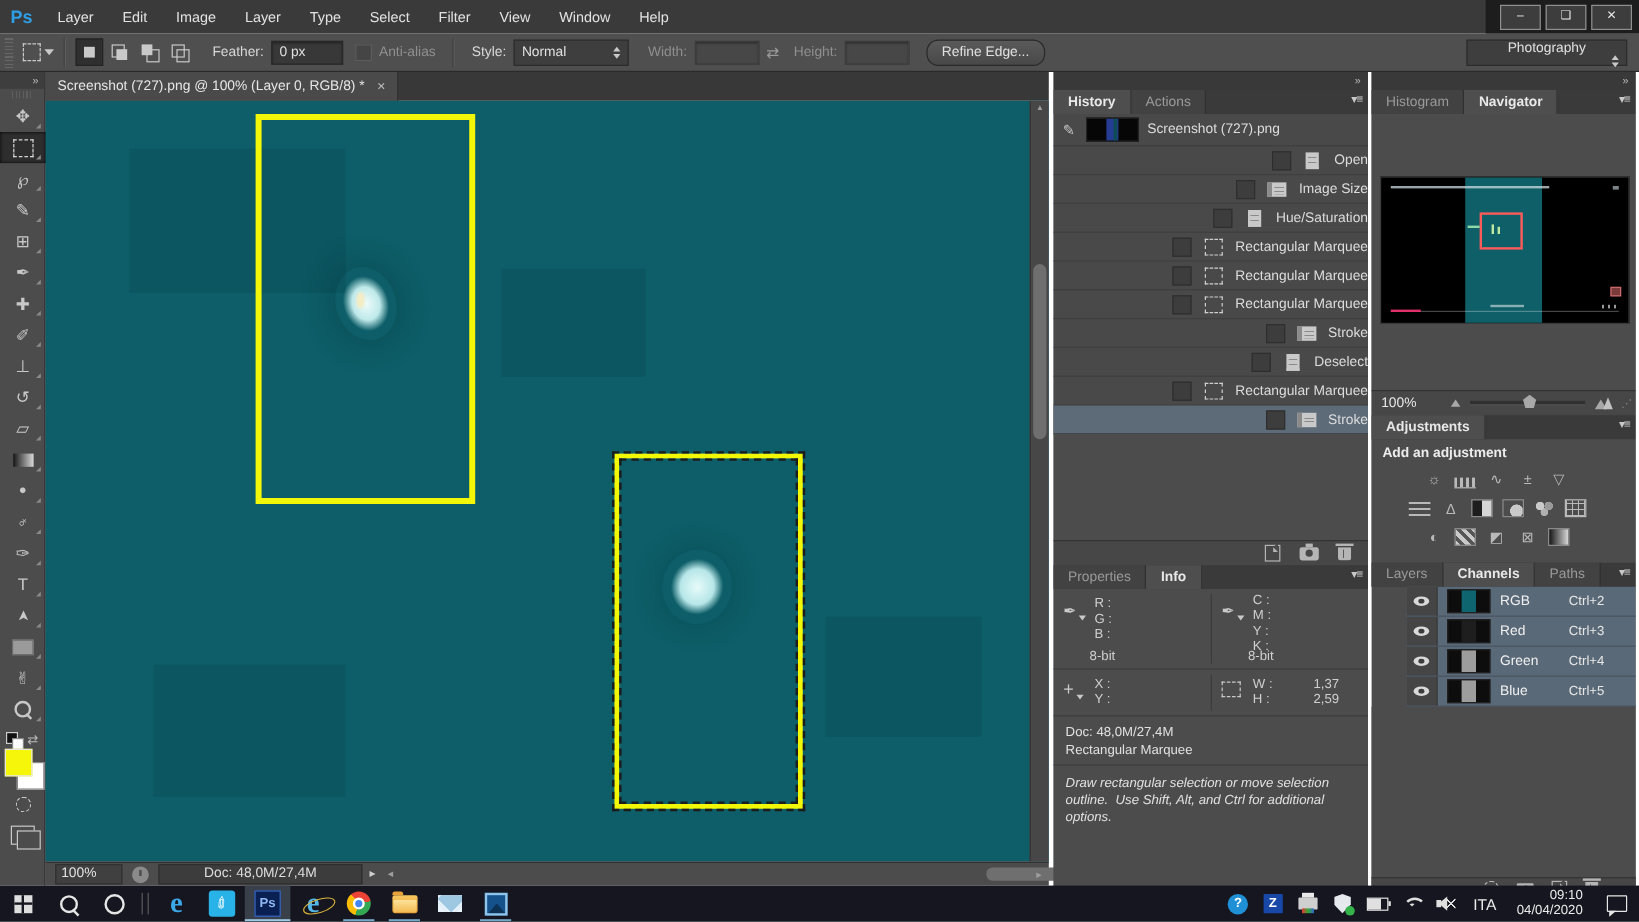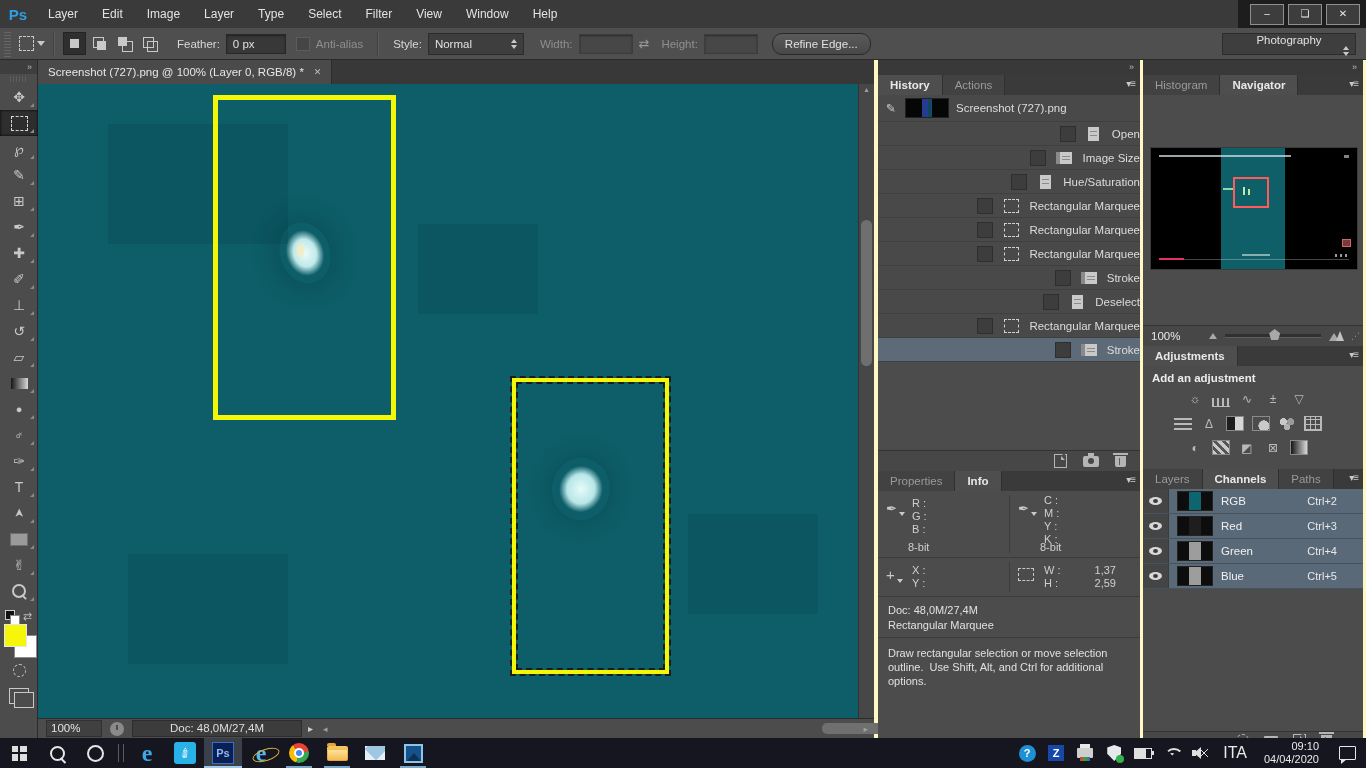--- a/index.html
+++ b/index.html
@@ -1,16 +1,16 @@
 <!DOCTYPE html>
 <html><head>
 <meta charset="utf-8">
 <style>
   html,body{margin:0;padding:0;background:#000;}
-  #app{position:relative;width:1366px;height:768px;overflow:hidden;background:#fef9c3;
+  #app{position:relative;width:1366px;height:768px;overflow:hidden;background:#ffffff;
        font-family:"Liberation Sans","DejaVu Sans",sans-serif;font-size:11.5px;color:#dcdcdc;
        -webkit-font-smoothing:antialiased;}
   .abs{position:absolute;}
   
   #menubar{left:0;top:0;width:1366px;height:28px;background:#3a3a3a;display:flex;align-items:center;}
   #pslogo{width:36px;text-align:center;font-weight:bold;font-size:15px;color:#2e9fe6;}
   .menu-item{padding:0 12px;height:28px;line-height:28px;color:#e2e2e2;font-size:12px;cursor:default;}
   #winbtns{position:absolute;right:0;top:0;height:28px;width:128px;background:#1d1d1d;display:flex;align-items:center;justify-content:flex-end;padding-right:6px;box-sizing:border-box;gap:4px;}
   .winbtn{width:32px;height:19px;background:#3d3d3d;border:1px solid #8f8f8f;color:#e8e8e8;font-size:10px;line-height:17px;text-align:center;}
   
@@ -122,21 +122,21 @@
   #infobody{position:relative;background:#4c4c4c;color:#cfcfcf;}
   .inf-divv{position:absolute;left:131px;top:4px;bottom:4px;width:1px;background:#3c3c3c;}
   .inf-row{position:relative;border-bottom:1px solid #3c3c3c;}
   .dropper{font-size:13px;color:#c9c9c9;display:inline-block;}
   .tinycaret{display:inline-block;width:0;height:0;border-left:3px solid transparent;border-right:3px solid transparent;border-top:4px solid #c9c9c9;vertical-align:bottom;margin-left:2px;}
   .lblcol div{line-height:13px;font-size:11px;}
   .bits{margin-top:6px;font-size:11px;}
   .whicon{width:14px;height:11px;border:1px dashed #c9c9c9;display:inline-block;}
   .valcol div{line-height:13px;font-size:11px;text-align:right;}
   #docline{padding:6px 10px 4px;font-size:11px;line-height:15px;color:#e0e0e0;border-bottom:1px solid #3c3c3c;}
-  #hinttext{padding:8px 10px;font-size:11px;line-height:14px;color:#e0e0e0;white-space:pre-wrap;}
+  #hinttext{padding:8px 10px;font-size:11px;line-height:14px;color:#e0e0e0;white-space:pre-wrap;font-style:italic;}
   
   #navbody{position:relative;background:#4c4c4c;height:230px;}
   #navthumb{position:absolute;left:7px;top:52px;width:206px;height:121px;background:#000;border:1px solid #3a3a3a;}
   .nt-teal{position:absolute;left:34%;top:0;width:31%;height:100%;background:#0e5f68;}
   .nt-topline{position:absolute;left:4%;top:7px;width:64%;height:2px;background:rgba(205,220,226,.75);}
   .nt-topdot{position:absolute;right:4%;top:7px;width:5px;height:3px;background:rgba(205,220,226,.6);}
   .nt-view{position:absolute;left:40%;top:24%;width:15.5%;height:22%;border:2px solid #ff5b5b;}
   .nt-g1{position:absolute;left:-12px;top:9px;width:10px;height:2px;background:#8fd8a8;}
   .nt-g2{position:absolute;left:8px;top:8px;width:2px;height:8px;background:#bfe8a0;}
   .nt-g3{position:absolute;left:13px;top:10px;width:2px;height:6px;background:#bfe8a0;}
@@ -163,21 +163,21 @@
   .aico{width:18px;height:15px;display:flex;align-items:center;justify-content:center;color:#b9b9b9;font-size:12px;line-height:1;}
   .aico.c-levels{border-bottom:1px solid #b9b9b9;background:repeating-linear-gradient(90deg,#b9b9b9 0 2px,transparent 2px 5px);background-size:100% 55%;background-position:bottom;background-repeat:no-repeat;}
   .aico.c-hue-saturation{background:repeating-linear-gradient(0deg,#b9b9b9 0 2px,transparent 2px 5px);background-size:100% 12px;background-position:center;background-repeat:no-repeat;}
   .aico.c-black-white{background:linear-gradient(90deg,#1e1e1e 50%,#d6d6d6 50%);border:1px solid #8a8a8a;box-sizing:border-box;}
   .aico.c-photo-filter{border:1px solid #8a8a8a;box-sizing:border-box;background:radial-gradient(circle at 68% 68%,#c9c9c9 0 38%,transparent 40%);}
   .aico.c-channel-mixer{background:radial-gradient(circle at 30% 38%,#c9c9c9 0 22%,transparent 24%),radial-gradient(circle at 70% 38%,#9a9a9a 0 22%,transparent 24%),radial-gradient(circle at 50% 72%,#b0b0b0 0 22%,transparent 24%);}
   .aico.c-color-lookup{background:repeating-linear-gradient(90deg,#b9b9b9 0 1px,transparent 1px 5px),repeating-linear-gradient(0deg,#b9b9b9 0 1px,transparent 1px 5px);border:1px solid #b9b9b9;box-sizing:border-box;}
   .aico.c-posterize{background:repeating-linear-gradient(45deg,#c9c9c9 0 3px,#565656 3px 6px);border:1px solid #8a8a8a;box-sizing:border-box;}
   .aico.c-gradient-map{background:linear-gradient(90deg,#161616,#d9d9d9);border:1px solid #8a8a8a;box-sizing:border-box;}
   
-  .chrow{height:24px;display:flex;align-items:center;background:#5a6977;border-bottom:1px solid #46525e;position:relative;}
+  .chrow{height:24px;display:flex;align-items:center;background:#5a6977;border-bottom:1px solid #46525e;position:relative;margin-left:29px;}
   .eyebox{width:26px;height:100%;background:#454545;border-right:1px solid #3a3a3a;display:flex;align-items:center;justify-content:center;flex:0 0 auto;box-sizing:border-box;}
   .eye{width:13px;height:8px;background:#d9d9d9;border-radius:50%;position:relative;}
   .eye::after{content:"";position:absolute;left:4px;top:2px;width:5px;height:4px;background:#3c3c3c;border-radius:50%;}
   .chthumb{width:34px;height:18px;background:#0d0d0d;border:1px solid #222;margin:0 8px;position:relative;flex:0 0 auto;}
   .chthumb::before{content:"";position:absolute;left:32%;top:0;width:36%;height:100%;}
   .chthumb.c-teal::before{background:#0e6570;}
   .chthumb.c-dark::before{background:#1e1e1e;}
   .chthumb.c-light::before{background:#9d9d9d;}
   .chname{color:#f0f0f0;font-size:11.5px;flex:1;}
   .chkey{color:#e8e8e8;font-size:11px;margin-right:26px;}
@@ -228,21 +228,21 @@
   .tri.c-battery .ti::after{content:"";position:absolute;right:-3px;top:2px;width:2px;height:4px;background:#e0e0e0;}
   .tri.c-wifi .ti{width:18px;height:13px;position:relative;overflow:hidden;}
   .tri.c-wifi .ti::before{content:"";position:absolute;left:1px;top:1px;width:16px;height:16px;border:2px solid #dfdfdf;border-radius:50%;clip-path:polygon(50% 50%,0 0,100% 0);}
   .tri.c-wifi .ti::after{content:"";position:absolute;left:6px;top:6px;width:6px;height:6px;background:#dfdfdf;border-radius:50%;clip-path:polygon(50% 50%,0 0,100% 0);}
   .tri.c-volume-muted .ti{position:relative;width:18px;height:12px;}
   .tri.c-volume-muted .ti::before{content:"";position:absolute;left:0;top:3px;width:4px;height:6px;background:#dfdfdf;}
   .tri.c-volume-muted .ti::after{content:"";position:absolute;left:2px;top:0;border-top:6px solid transparent;border-bottom:6px solid transparent;border-right:7px solid #dfdfdf;}
   .tri.c-volume-muted i{position:absolute;right:2px;top:2px;width:8px;height:8px;background:
      linear-gradient(45deg,transparent 44%,#dfdfdf 44% 56%,transparent 56%),
      linear-gradient(-45deg,transparent 44%,#dfdfdf 44% 56%,transparent 56%);}
-  #lang{color:#eaeaea;font-size:16px;padding:0 4px;}
+  #lang{color:#eaeaea;font-size:13px;padding:0 4px;}
   #clock{color:#eaeaea;font-size:11px;line-height:13px;text-align:right;padding:0 6px;}
   #actioncenter{width:30px;height:30px;display:flex;align-items:center;justify-content:center;}
   #actioncenter .ti{width:15px;height:12px;border:1.5px solid #e6e6e6;border-radius:1px;position:relative;}
   #actioncenter .ti::after{content:"";position:absolute;left:1px;bottom:-5px;border-left:0 solid transparent;border-right:6px solid transparent;border-top:5px solid #e6e6e6;}
 </style>
 </head>
 <body>
 
 <div id="app">
 

